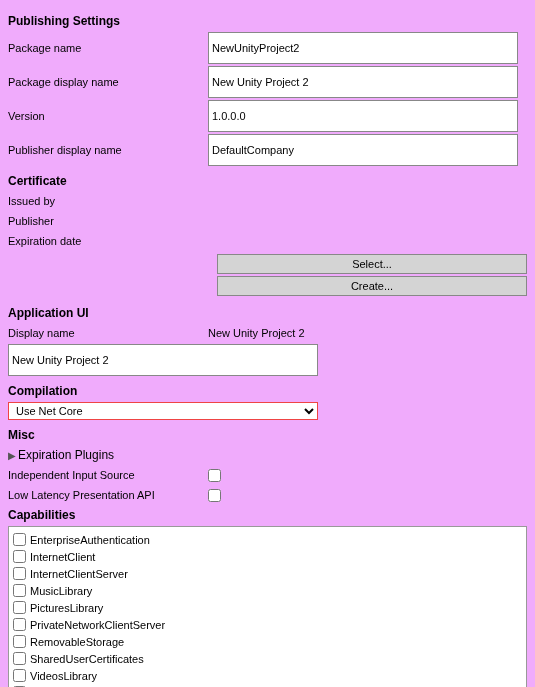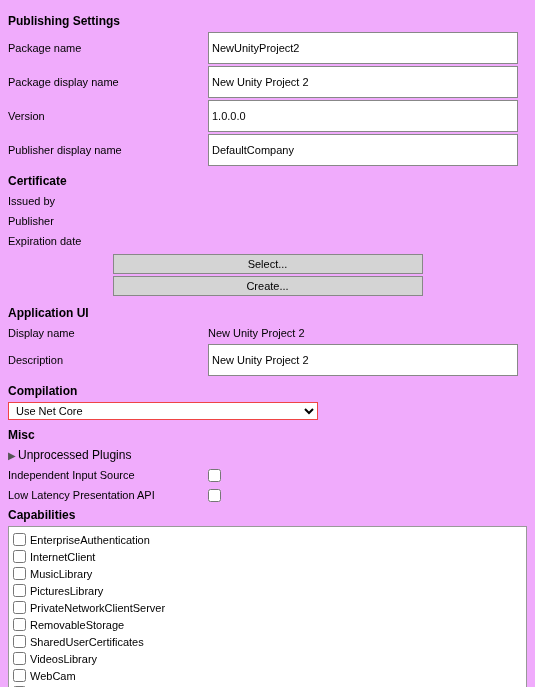--- a/index.html
+++ b/index.html
@@ -42,21 +42,21 @@
       border: 1px solid #888;
       height: 32px;
       font-size: 11px;
       padding: 0 3px;
       min-width: 260px;
       width: 310px;
     }
     .btn-row {
       display: flex;
       flex-direction: column;
-      align-items: center;
+      align-items: flex-end;
       margin: 4px 0;
     }
     .btn {
       background: #d4d4d4;
       border: 1px solid #888;
       height: 20px;
       font-size: 11px;
       width: 310px;
       cursor: pointer;
       margin-bottom: 2px;
@@ -176,39 +176,38 @@
     <button class="btn">Create...</button>
   </div>
 
   <div class="section-title">Application UI</div>
 
   <div class="row">
     <span class="label">Display name</span>
     <span class="value-text">New Unity Project 2</span>
   </div>
   <div class="row">
-    <span class="label">Description</span>
     <input class="input-field" type="text" value="New Unity Project 2" style="">
   </div>
 
   <div class="section-title">Compilation</div>
 
   <div class="row">
     <select class="select-field">
       <option>Use Net Core</option>
       <option>Use .NET Core</option>
       <option>Use .NET Standard</option>
     </select>
   </div>
 
   <div class="section-title">Misc</div>
 
   <div class="misc-row">
     <span class="arrow-icon">▶</span>
-    <span>Unprocessed Plugins</span>
+    <span>Expiration Plugins</span>
   </div>
 
   <div class="checkbox-row">
     <span class="label">Independent Input Source</span>
     <input type="checkbox" style="">
   </div>
   <div class="checkbox-row">
     <span class="label">Low Latency Presentation API</span>
     <input type="checkbox" style="">
   </div>
@@ -219,20 +218,24 @@
     <div class="cap-item">
       <input type="checkbox" style="">
       <span>EnterpriseAuthentication</span>
     </div>
     <div class="cap-item">
       <input type="checkbox" style="">
       <span>InternetClient</span>
     </div>
     <div class="cap-item">
       <input type="checkbox" style="">
+      <span>InternetClientServer</span>
+    </div>
+    <div class="cap-item">
+      <input type="checkbox" style="">
       <span>MusicLibrary</span>
     </div>
     <div class="cap-item">
       <input type="checkbox" style="">
       <span>PicturesLibrary</span>
     </div>
     <div class="cap-item">
       <input type="checkbox" style="">
       <span>PrivateNetworkClientServer</span>
     </div>

